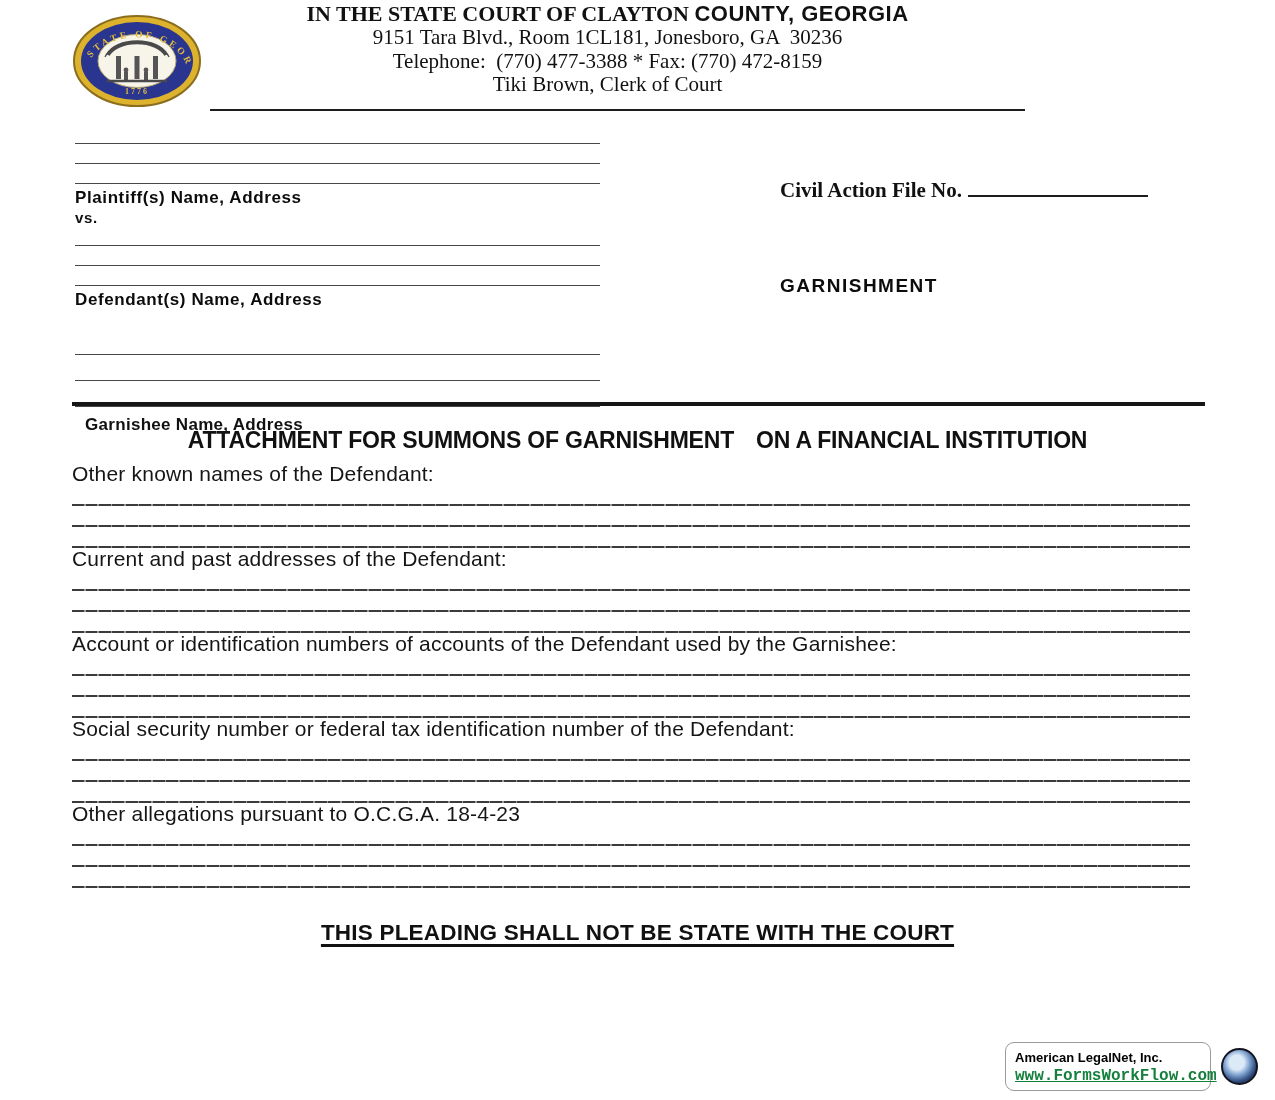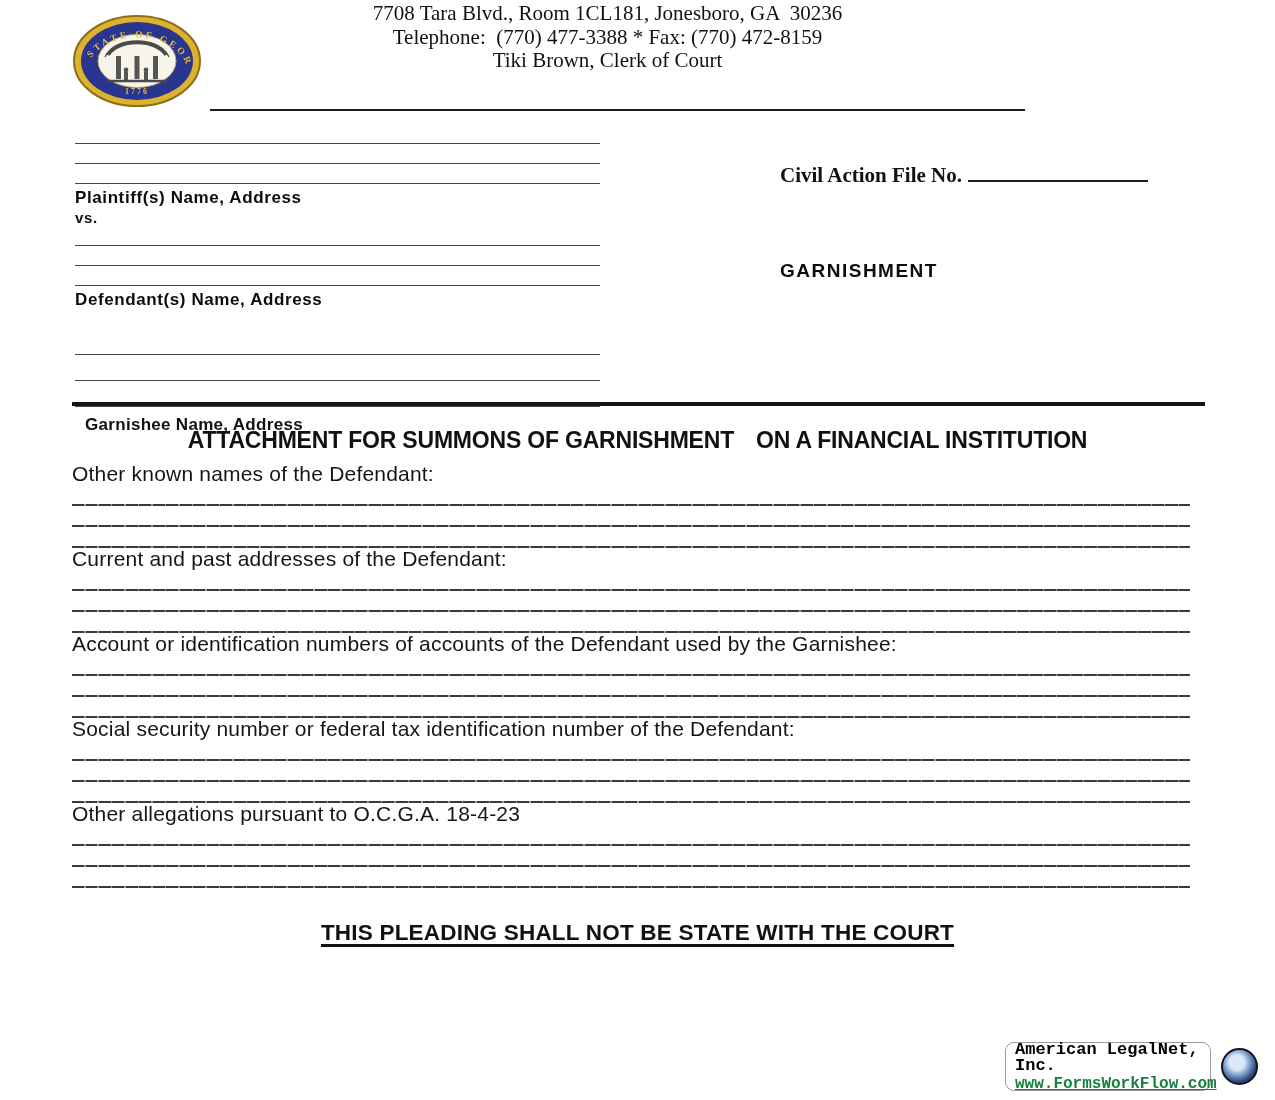--- a/index.html
+++ b/index.html
@@ -21,21 +21,21 @@
 
   
   .cap-left { position:absolute; left:75px; top:124px; width:525px; }
   .wline { height:20px; border-bottom:1.6px solid #474747; }
   .wline.g { height:26px; }
   .cap-label { font-size:17px; font-weight:bold; letter-spacing:.6px; line-height:18px; margin-top:5px; color:#0c0c0c; }
   .cap-vs { font-size:15px; font-weight:bold; letter-spacing:.6px; line-height:17px; margin-top:2px; }
   .cap-gap { height:20px; }
   .cap-garnishee { margin-left:10px; margin-top:8px; font-size:17px; font-weight:bold; letter-spacing:.3px; }
 
-  .cap-right { position:absolute; left:780px; top:163px; width:420px; }
+  .cap-right { position:absolute; left:780px; top:178px; width:420px; }
   .civil-row { font-family:"Liberation Serif", serif; font-size:21px; font-weight:bold; white-space:nowrap; }
   .civil-blank { display:inline-block; width:180px; height:14px; border-bottom:2px solid #1d1d1d; margin-left:6px; }
   .case-type { margin-top:72px; font-size:19px; font-weight:bold; letter-spacing:1.5px; color:#0c0c0c; }
 
   .thick-rule { position:absolute; left:72px; top:402px; width:1133px; height:3.5px; background:#161616; }
 
   
   .main-title { position:absolute; left:0; top:427px; width:1275px; text-align:center;
                 font-size:23px; font-weight:bold; letter-spacing:-0.2px; white-space:nowrap; }
   .main-title .gap { display:inline-block; width:22px; }
@@ -48,21 +48,21 @@
 
   .pleading { position:absolute; left:0; top:920px; width:1275px; text-align:center;
               font-size:22.5px; font-weight:bold; letter-spacing:.2px;
               text-decoration:underline; text-decoration-thickness:2.5px; text-underline-offset:4px; }
 
   
   .badge { position:absolute; left:1005px; top:1042px; width:206px; height:49px;
            border:1.5px solid #9a9a9a; border-radius:9px; background:#fff;
            display:flex; align-items:center; padding:3px 5px 3px 9px; }
   .badge-text { flex:1; }
-  .badge-co { font-family:Liberation Mono, monospace; font-size:17px; font-weight:bold; line-height:16px; color:#000; }
+  .badge-co { font-family:Liberation Sans, sans-serif; font-size:13px; font-weight:bold; line-height:16px; color:#000; }
   .badge-link { font-family:Liberation Mono, monospace; font-size:16px; font-weight:bold; color:#15803d;
                 text-decoration:underline; line-height:15px; display:inline-block; }
   .globe { width:37px; height:37px; border-radius:50%;
            background:radial-gradient(circle at 42% 38%, #dce9f7 0 26%, #7fa3d0 45%, #2e4a7a 68%, #10101c 100%);
            border:2px solid #15151f; flex:none; margin-left:4px; }
 </style>
 </head>
 <body>
 
 <div class="page">
@@ -85,21 +85,24 @@
     <defs>
       <path id="sealArcTop" d="M 15 52 A 51 37 0 0 1 115 52" fill="none"></path>
     </defs>
     <text font-family="Liberation Serif, serif" font-size="9.5" font-weight="bold" fill="#E3BC3B" letter-spacing="3">
       <textPath href="#sealArcTop" startOffset="8%">STATE OF GEORGIA</textPath>
     </text>
     <text x="65" y="79" text-anchor="middle" font-family="Liberation Serif, serif" font-size="8" font-weight="bold" fill="#E3BC3B" letter-spacing="2">1776</text>
   </svg>
 
   <div class="hdr">
-    <div class="hdr-line pre">7708 Tara Blvd., Room 1CL181, Jonesboro, GA  30236</div>
+    <div class="hdr-title">
+      <span class="serif pre">IN THE STATE COURT OF CLAYTON </span><span class="sans">COUNTY, GEORGIA</span>
+    </div>
+    <div class="hdr-line pre">9151 Tara Blvd., Room 1CL181, Jonesboro, GA  30236</div>
     <div class="hdr-line pre">Telephone:  (770) 477-3388 * Fax: (770) 472-8159</div>
     <div class="hdr-line pre">Tiki Brown, Clerk of Court</div>
   </div>
   <div class="hdr-rule"></div>
 
   <div class="cap-left">
     <div class="wline"></div>
     <div class="wline"></div>
     <div class="wline"></div>
     <div class="cap-label">Plaintiff(s) Name, Address</div>

